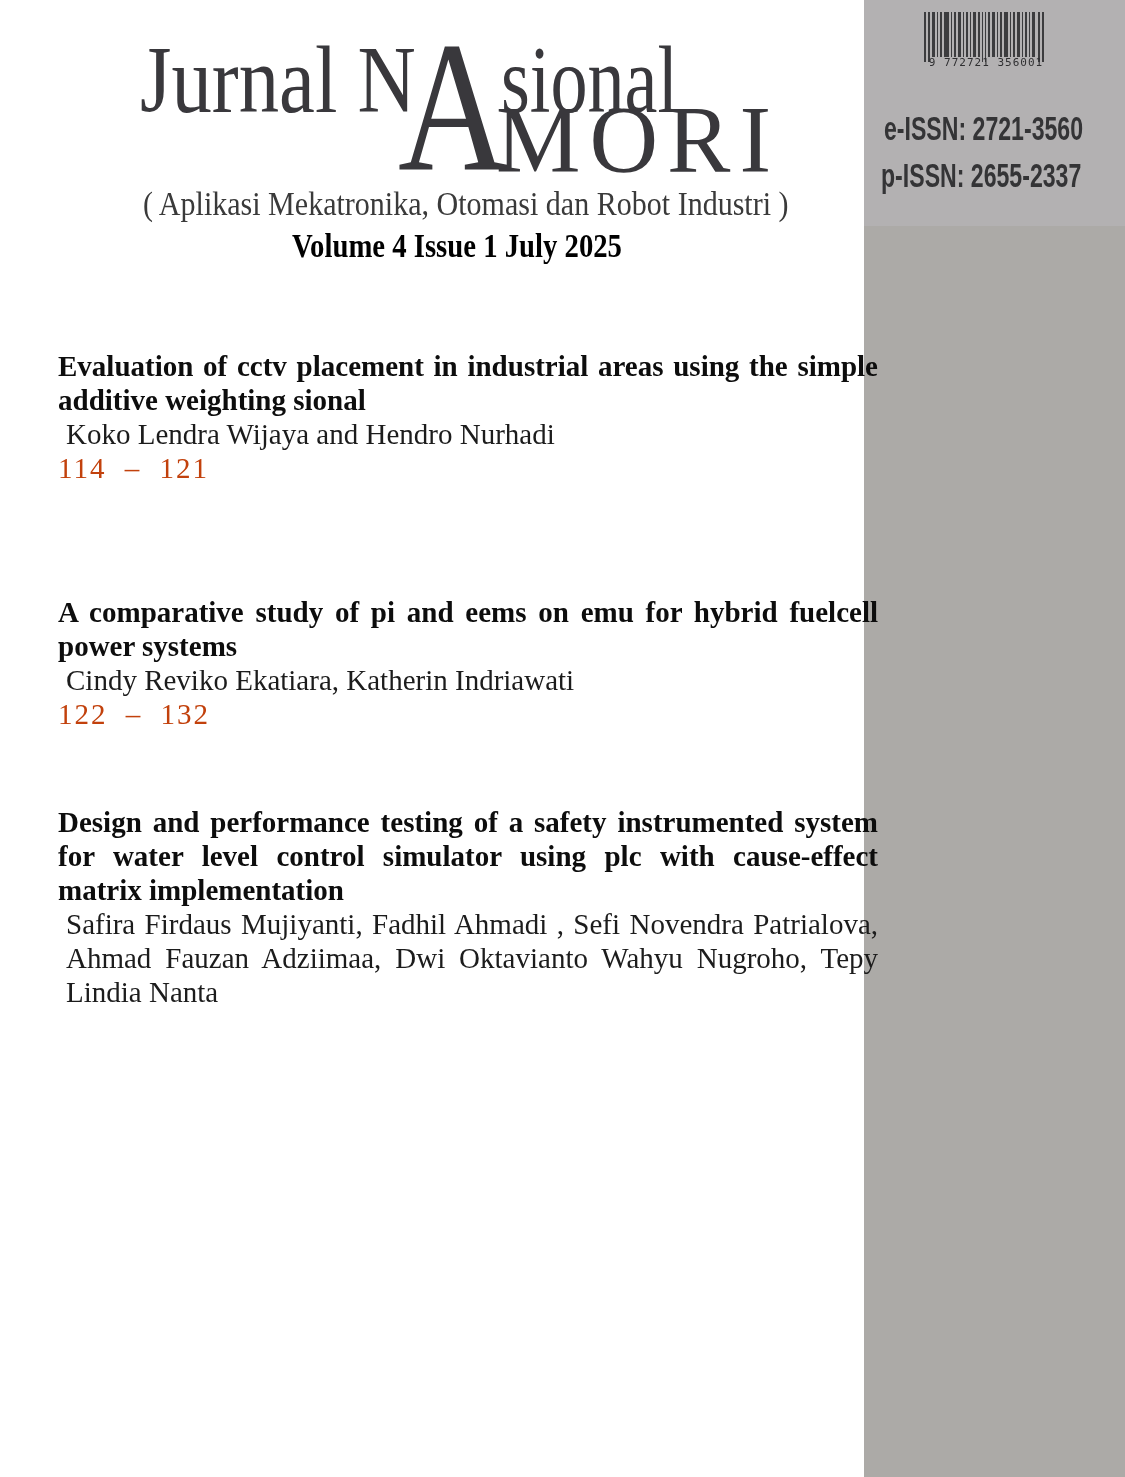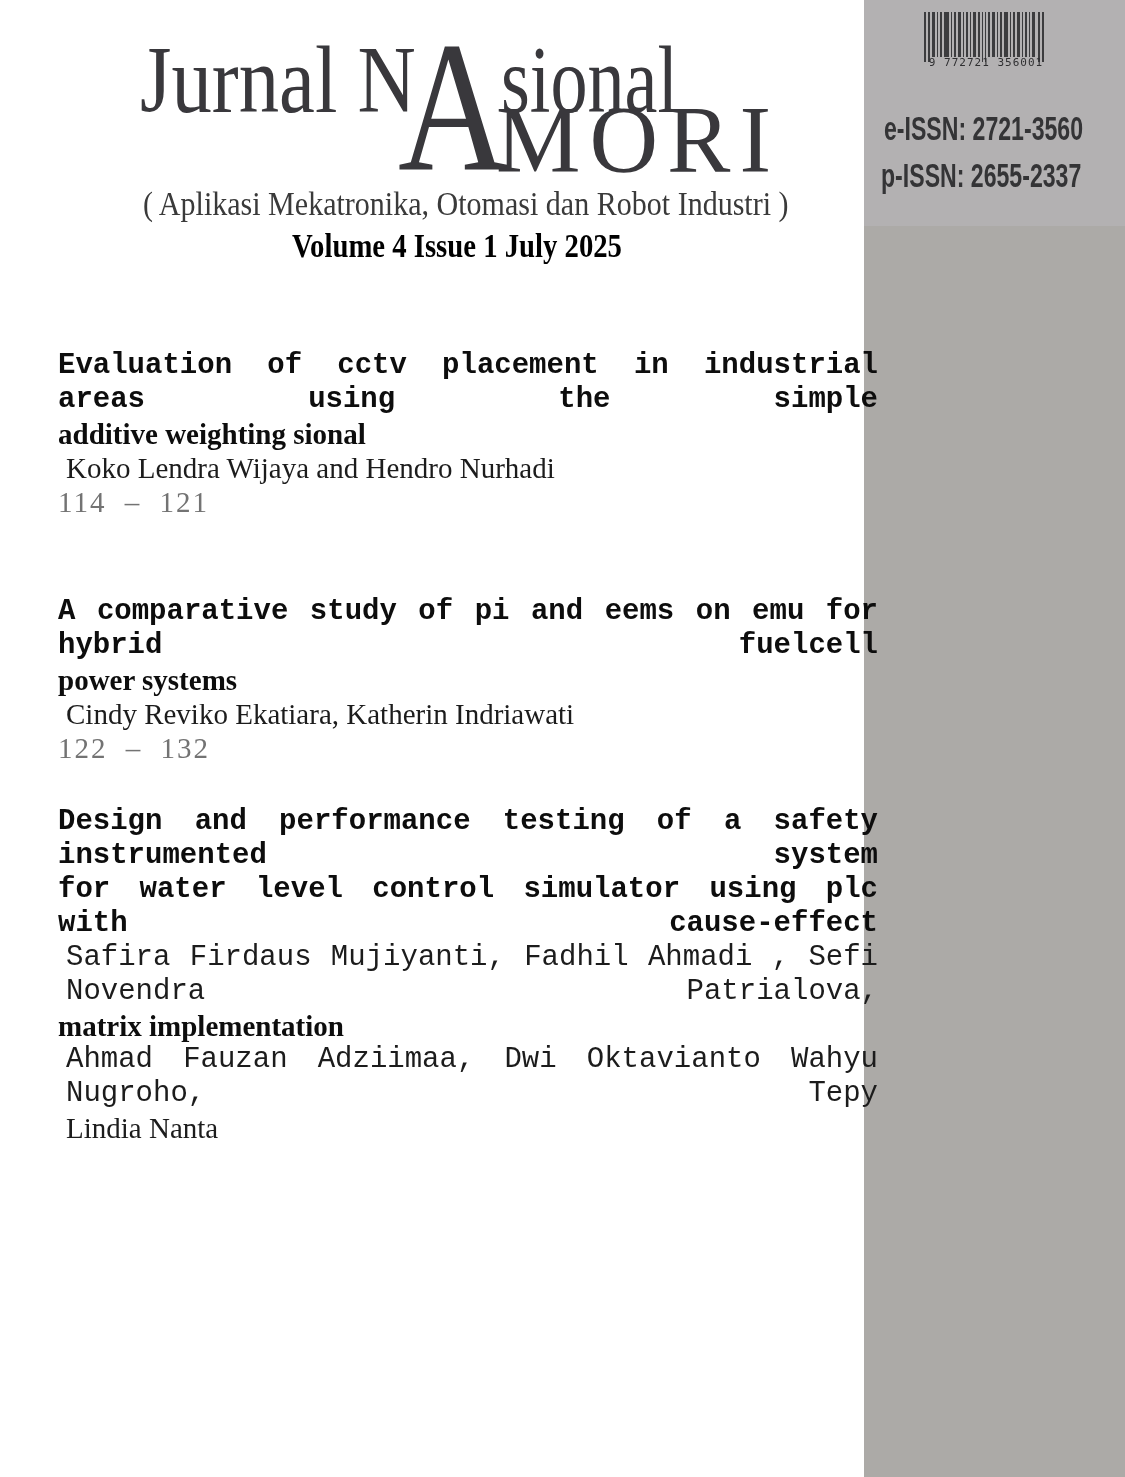--- a/index.html
+++ b/index.html
@@ -29,23 +29,23 @@
   .subtitle{position:absolute;left:143px;top:188px;font-size:33px;line-height:1;color:#3a3a3a;
         transform:scaleX(0.91);transform-origin:left top;white-space:nowrap;}
   .issue-line{position:absolute;left:292px;top:230px;font-size:33px;line-height:1;font-weight:bold;
         color:#000;transform:scaleX(0.87);transform-origin:left top;white-space:nowrap;}
 
   
   .article{position:absolute;left:58px;width:820px;}
   .a1{top:349px;} .a2{top:595px;} .a3{top:805px;}
   .line{font-size:29px;line-height:34px;}
   .title-line{font-weight:bold;color:#0d0d0d;}
-  .just{text-align:justify;text-align-last:justify;font-family:Liberation Mono, monospace;}
+  .just{text-align:justify;text-align-last:justify;}
   .authors-line{color:#1c1c1c;margin-left:8px;}
-  .pages-line{color:#737373;letter-spacing:2px;word-spacing:9px;}
+  .pages-line{color:#c2410c;letter-spacing:2px;word-spacing:9px;}
 </style>
 </head>
 <body>
 
 <div class="page">
 
   <div class="sidebar">
     <div class="sidebar-top-band"></div>
     <div class="barcode">
       <svg viewBox="0 0 122 50" preserveAspectRatio="none" xmlns="http://www.w3.org/2000/svg">
@@ -107,19 +107,19 @@
   <div class="article a2">
     <div class="line title-line just">A comparative study of pi and eems on emu for hybrid fuelcell</div>
     <div class="line title-line">power systems</div>
     <div class="line authors-line">Cindy Reviko Ekatiara, Katherin Indriawati</div>
     <div class="line pages-line">122 – 132</div>
   </div>
 
   <div class="article a3">
     <div class="line title-line just">Design and performance testing of a safety instrumented system</div>
     <div class="line title-line just">for water level control simulator using plc with cause-effect</div>
+    <div class="line title-line">matrix implementation</div>
     <div class="line authors-line just">Safira Firdaus Mujiyanti, Fadhil Ahmadi , Sefi Novendra Patrialova,</div>
-    <div class="line title-line">matrix implementation</div>
     <div class="line authors-line just">Ahmad Fauzan Adziimaa, Dwi Oktavianto Wahyu Nugroho, Tepy</div>
     <div class="line authors-line">Lindia Nanta</div>
   </div>
 
 </div>
 
 </body></html>

